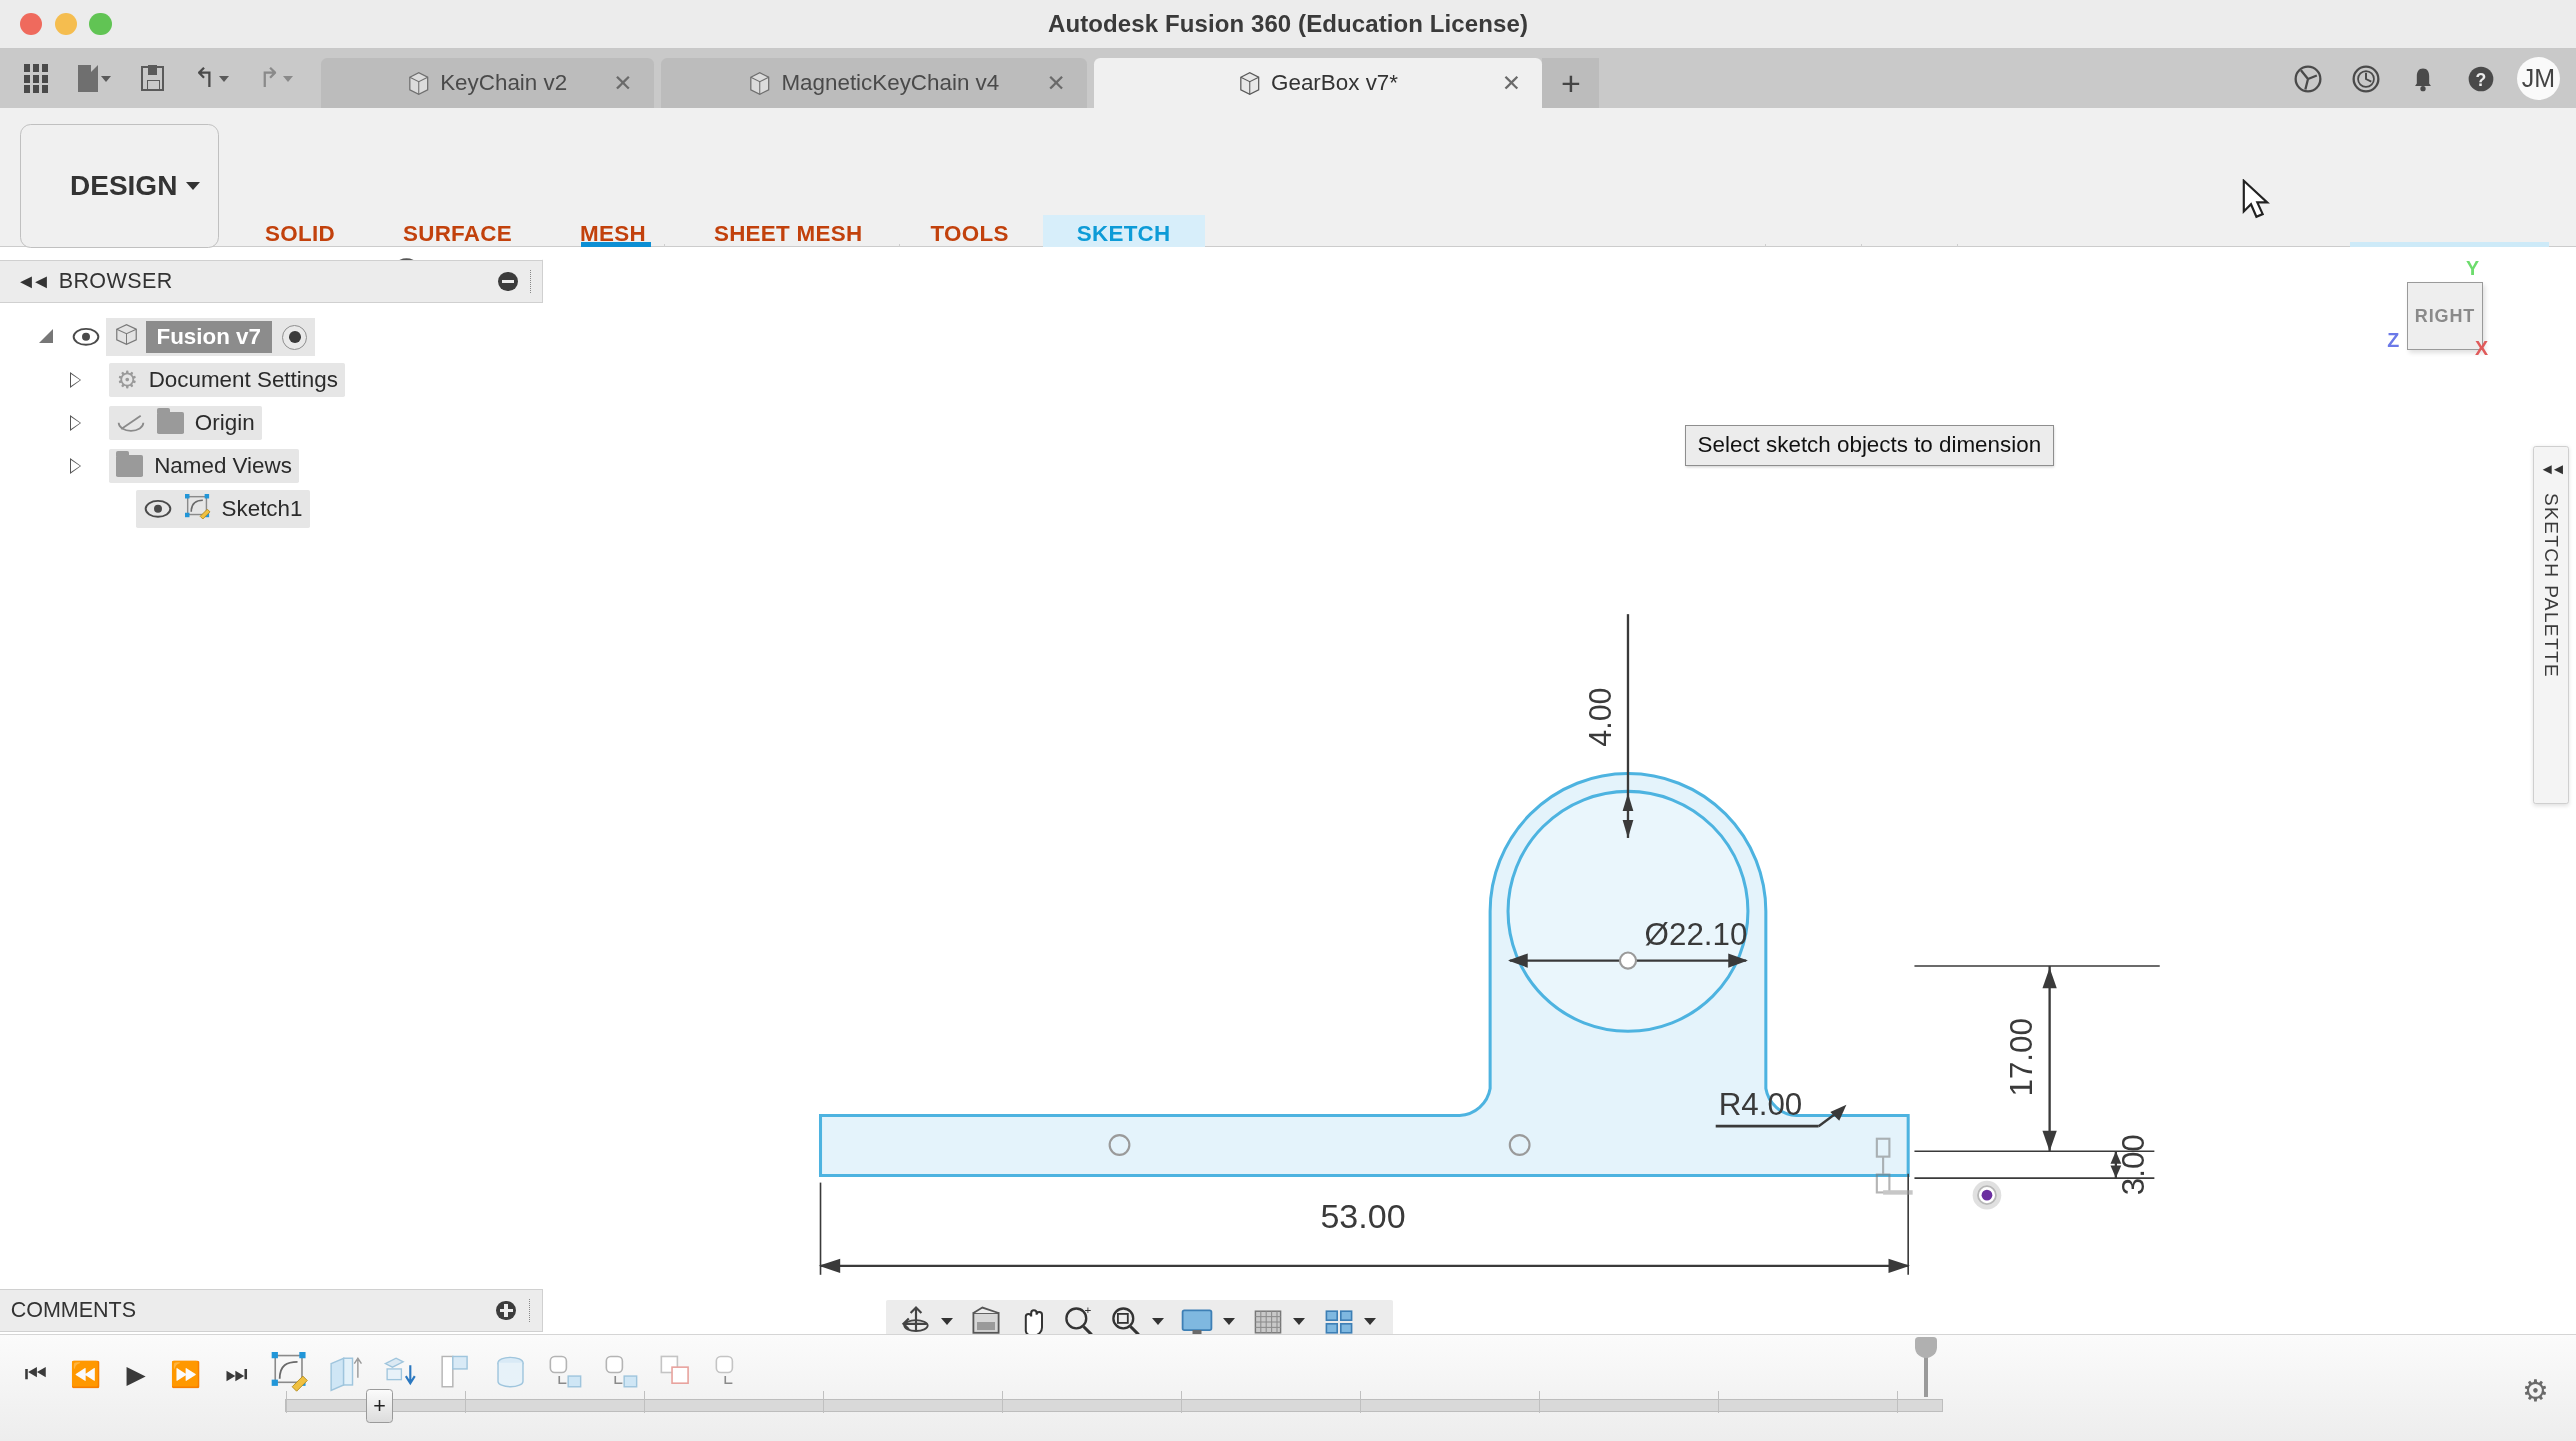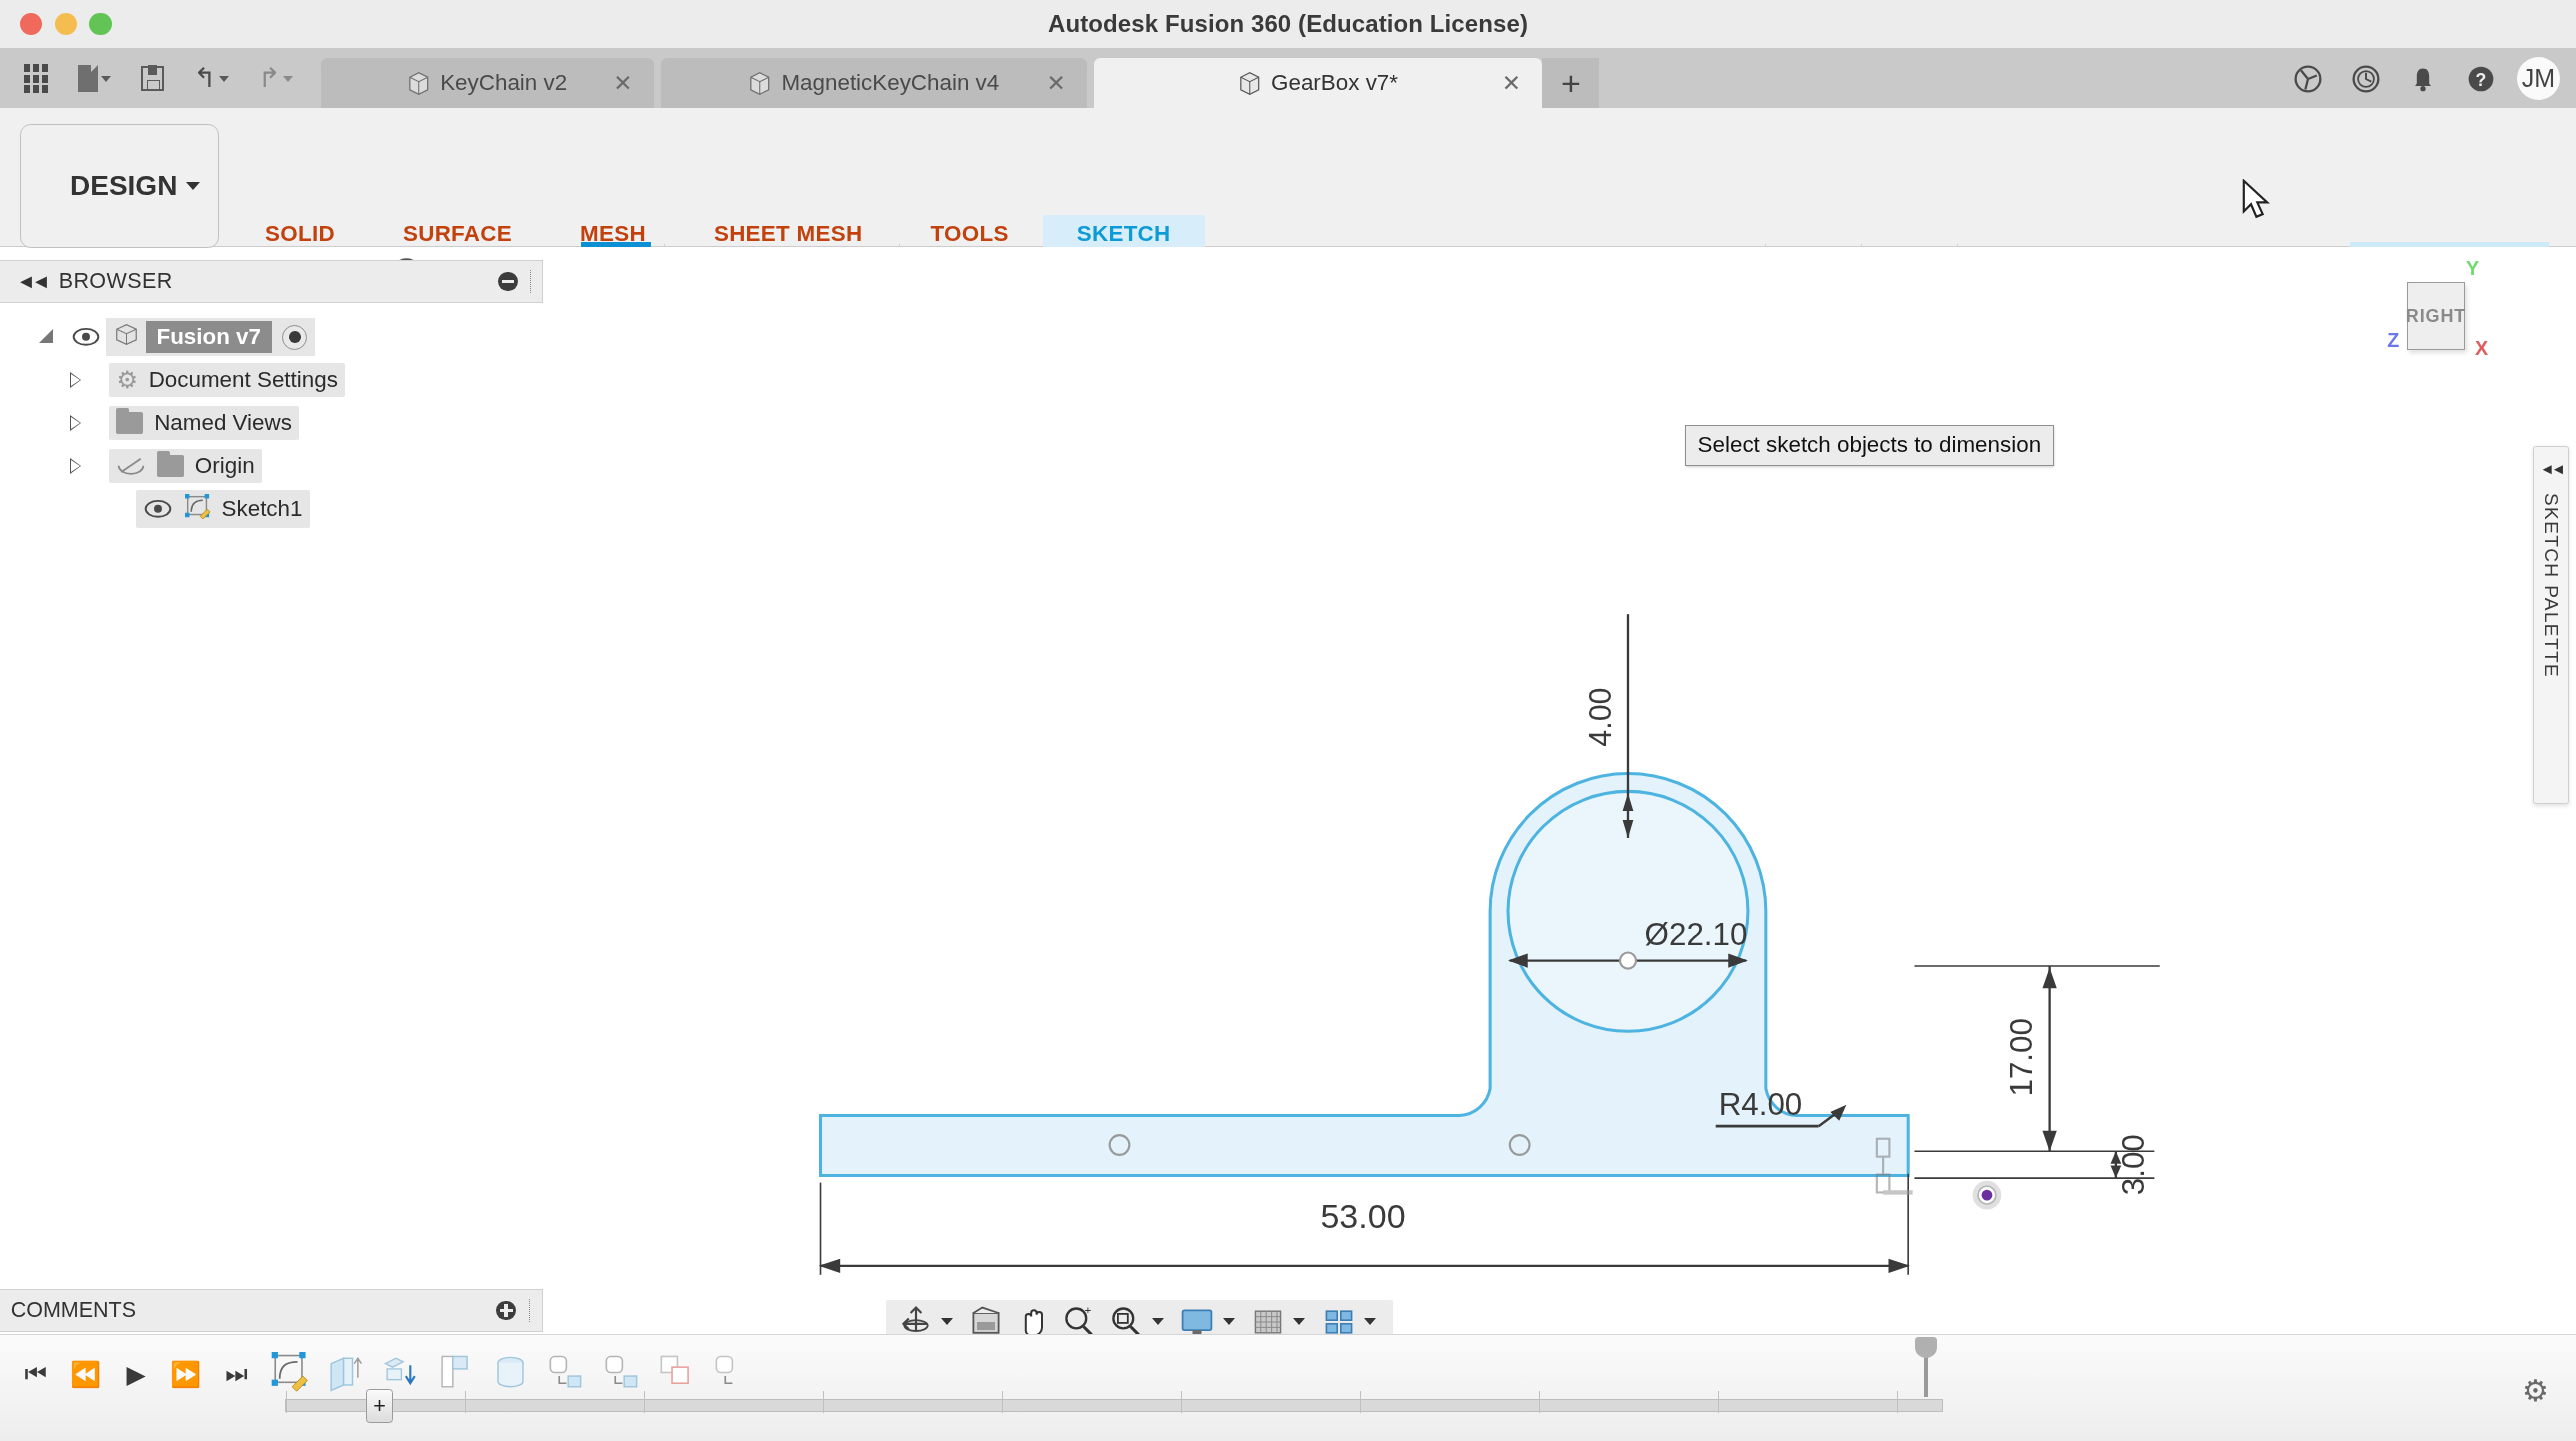--- a/index.html
+++ b/index.html
@@ -230,21 +230,21 @@
   }
   .tooltip {
     position: absolute; left: 1688px; top: 377px;
     background: #ececec; border: 0.9px solid #8e8e8e;
     padding: 6.3px 11.6px; font-size: 22.4px; color: #111;
     box-shadow: 0.9px 1.8px 2.7px rgba(0,0,0,.2);
     white-space: nowrap;
   }
   .viewcube-wrap { position: absolute; left: 2408px; top: 282px; }
   .vc-face {
-    width: 58px; height: 68px; background: #eeeeee; border: 1.8px solid #9a9a9a;
+    width: 76px; height: 68px; background: #eeeeee; border: 1.8px solid #9a9a9a;
     display:flex; align-items:center; justify-content:center;
     font-size: 18px; color: #8a8a8a; font-weight: bold; letter-spacing: 0.9px;
     box-shadow: 1.8px 2.7px 4.5px rgba(0,0,0,.12);
   }
   .axis-lbl { position:absolute; font-size: 19.7px; font-weight: bold; }
 
   
   .sketch-palette {
     position: absolute; left: 2533px; top: 446px; width: 36px; height: 358px;
     background: #f4f4f4; border: 0.9px solid #cfcfcf; border-radius: 2.7px;
@@ -685,36 +685,36 @@
       <span class="tri-c" style="margin-right:25px;"></span>
       <span class="node-hl">
         <span class="gear" style="margin-right:10.7px;">⚙</span>
         <span>Document Settings</span>
       </span>
     </div>
 
     <div class="trow" style="padding-left:70px;">
       <span class="tri-c" style="margin-right:25px;"></span>
       <span class="node-hl">
-        <span class="folder" style="margin-right:10.7px;"></span>
-        <span>Named Views</span>
-      </span>
-    </div>
-
-    <div class="trow" style="padding-left:70px;">
-      <span class="tri-c" style="margin-right:25px;"></span>
-      <span class="node-hl">
         <span class="eye" style="margin-right:10.7px;">
           <svg width="30" height="19.7" viewBox="0 0 34 22">
               <path d="M3 11 A14 9 0 0 0 31 11" fill="none" stroke="#8a8a8a" stroke-width="2"></path>
               <line x1="6" y1="18" x2="28" y2="3" stroke="#8a8a8a" stroke-width="2"></line>
             </svg>
         </span>
         <span class="folder" style="margin-right:10.7px;"></span>
         <span>Origin</span>
+      </span>
+    </div>
+
+    <div class="trow" style="padding-left:70px;">
+      <span class="tri-c" style="margin-right:25px;"></span>
+      <span class="node-hl">
+        <span class="folder" style="margin-right:10.7px;"></span>
+        <span>Named Views</span>
       </span>
     </div>
 
 
     <div class="trow" style="padding-left:136px;">
       <span class="node-hl">
         <span class="eye" style="margin-right:10.7px;">
           <svg width="30" height="19.7" viewBox="0 0 34 22">
               <ellipse cx="17" cy="11" rx="14" ry="9" fill="none" stroke="#4a4a4a" stroke-width="2.2"></ellipse>
               <circle cx="17" cy="11" r="4.5" fill="#4a4a4a"></circle>

